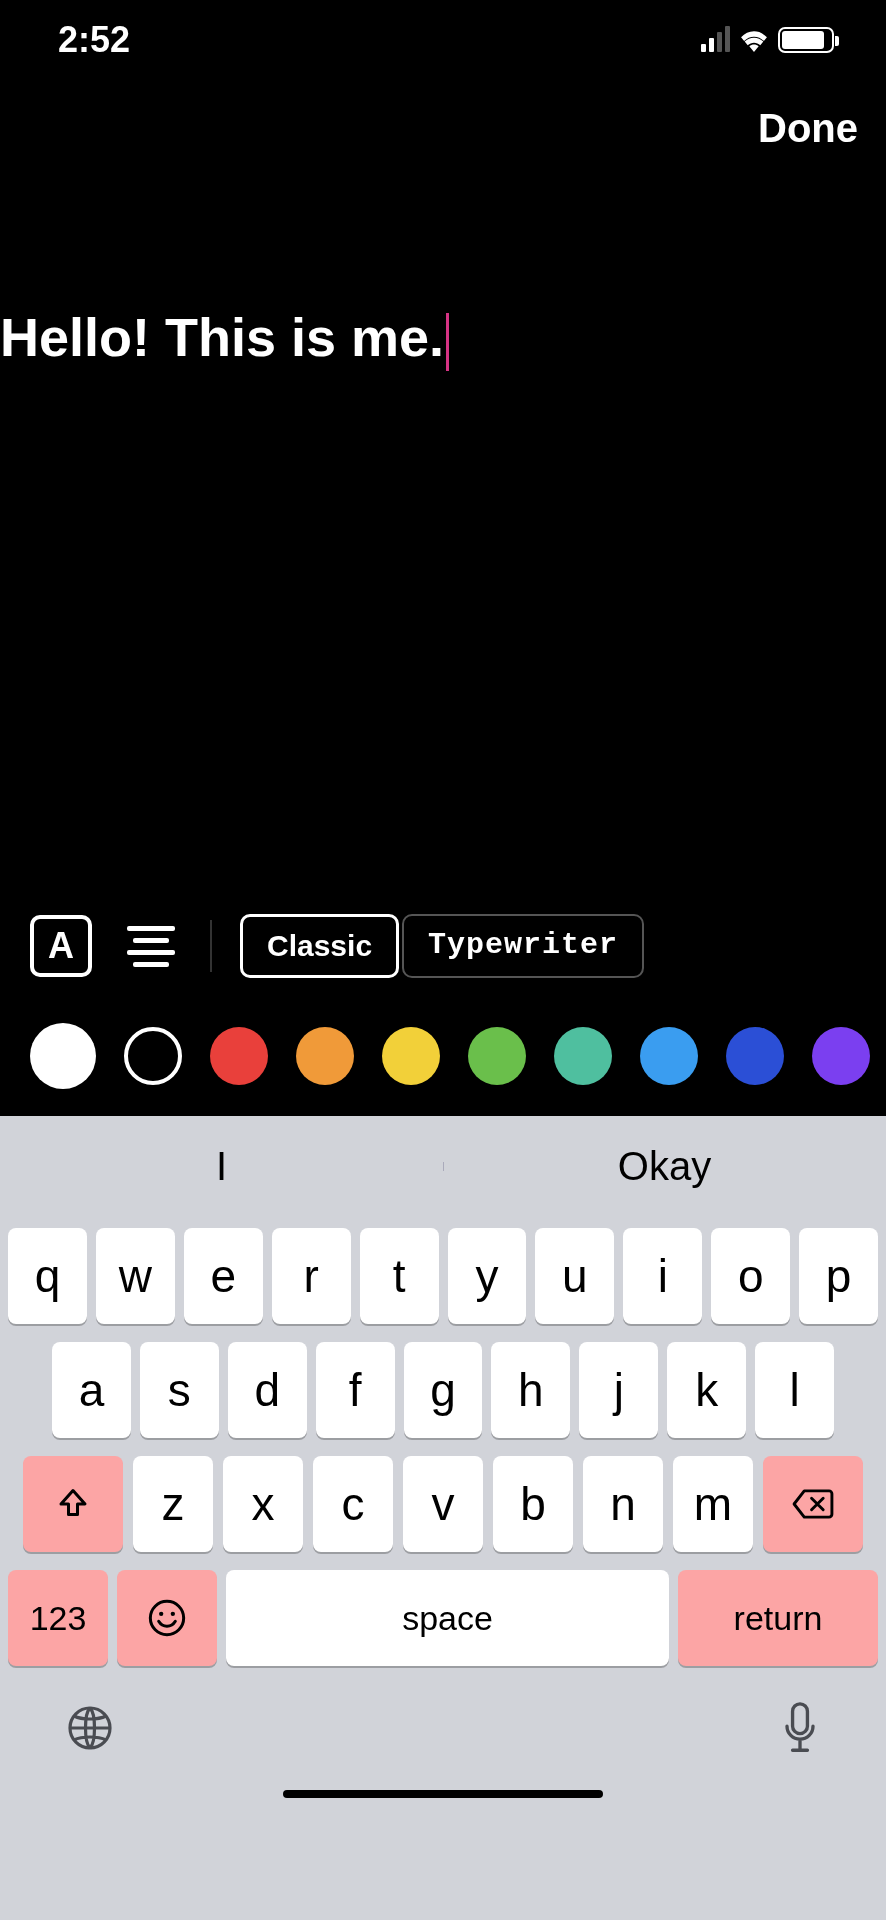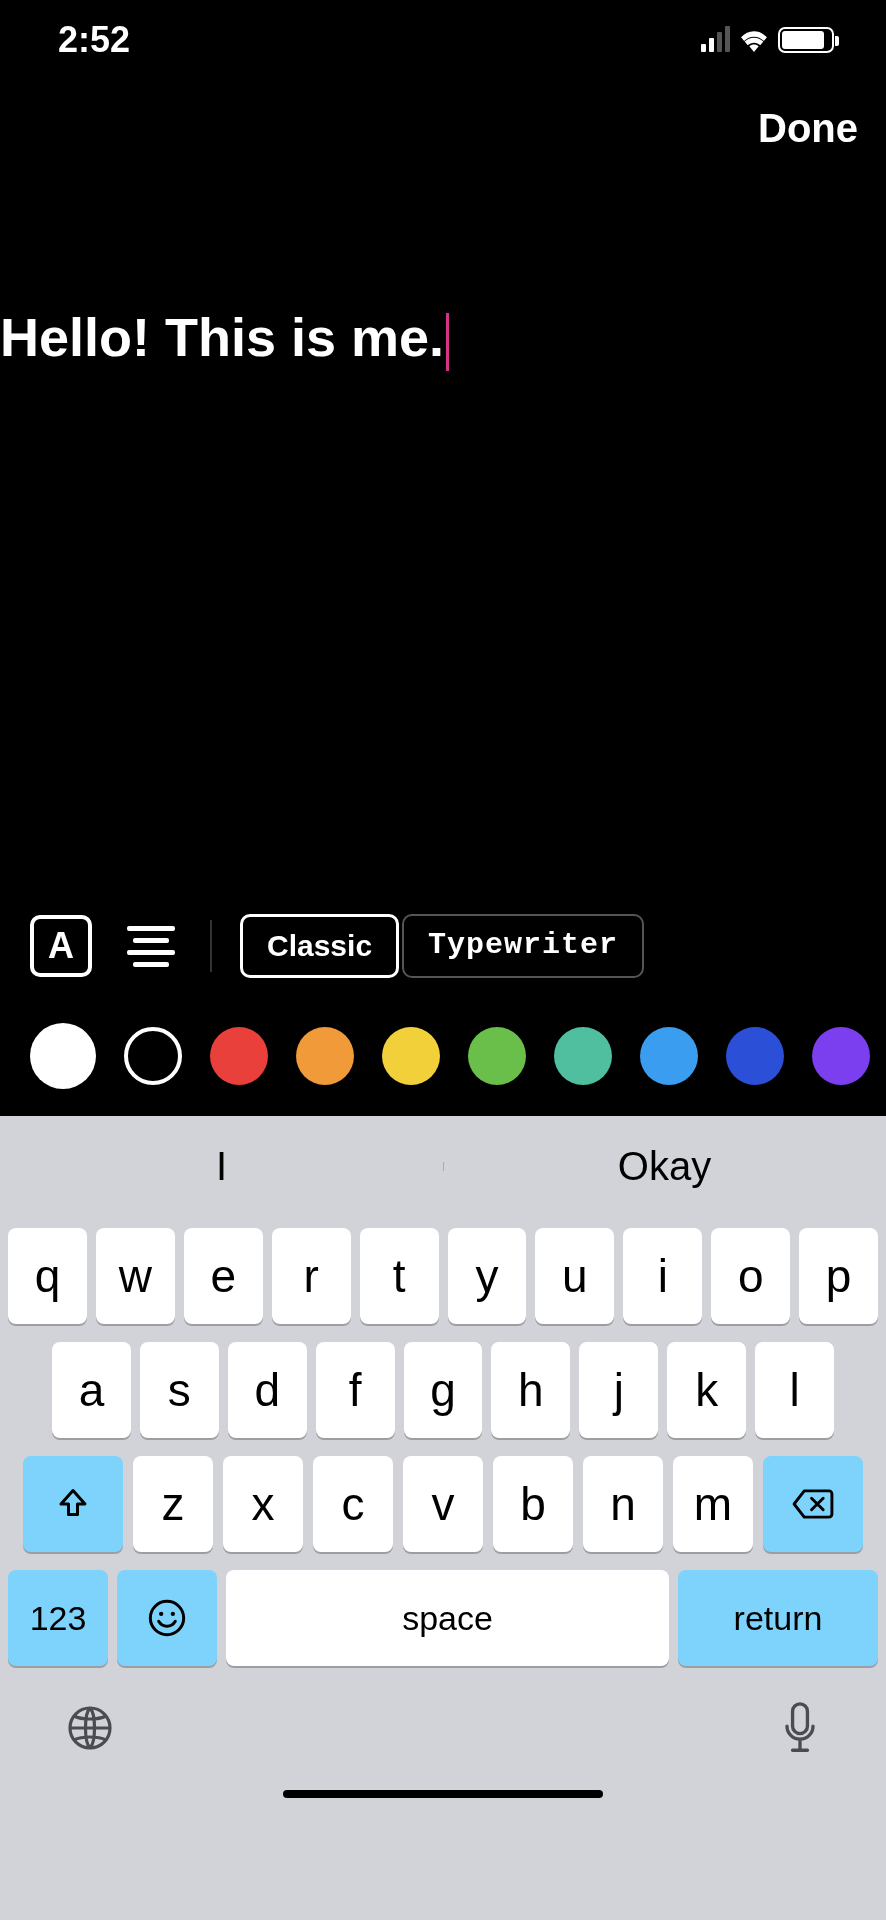--- a/index.html
+++ b/index.html
@@ -56,21 +56,21 @@
   
   .keyboard { flex:1; background:#d1d3d9; display:flex; flex-direction:column; }
   .suggestions { height:100px; display:flex; align-items:center; }
   .suggestion { flex:1; text-align:center; font-size:40px; color:#000; position:relative; }
   .suggestion + .suggestion::before { content:""; position:absolute; left:0; top:18px; bottom:18px; width:1px; background:#aab; }
 
   .key-rows { padding: 12px 8px 10px 8px; display:flex; flex-direction:column; gap:18px; }
   .key-row { display:flex; gap:9px; justify-content:center; }
   .key { background:#fff; border-radius:8px; height:96px; display:flex; align-items:center; justify-content:center; font-size:46px; color:#000; box-shadow: 0 2px 0 rgba(0,0,0,0.25); flex:1; }
   .key-row.r2 { padding: 0 44px; }
-  .key-special { background:#7dd3fc; }
+  .key-special { background:#fca5a5; }
   .key-shift, .key-backspace { flex: 0 0 100px; }
   .key-space { flex: 1; font-size:34px; }
   .key-123 { flex:0 0 100px; font-size:34px; }
   .key-emoji { flex:0 0 100px; font-size:40px; }
   .key-return { flex:0 0 200px; font-size:34px; }
   .key-row.r3 .letter { flex:0 0 80px; }
   .key-row.r3 { gap:10px; }
 
   .bottom-row { display:flex; justify-content:space-between; align-items:center; padding: 26px 66px 16px 66px; }
   .globe-icon, .mic-icon { color:#4a4c52; }

